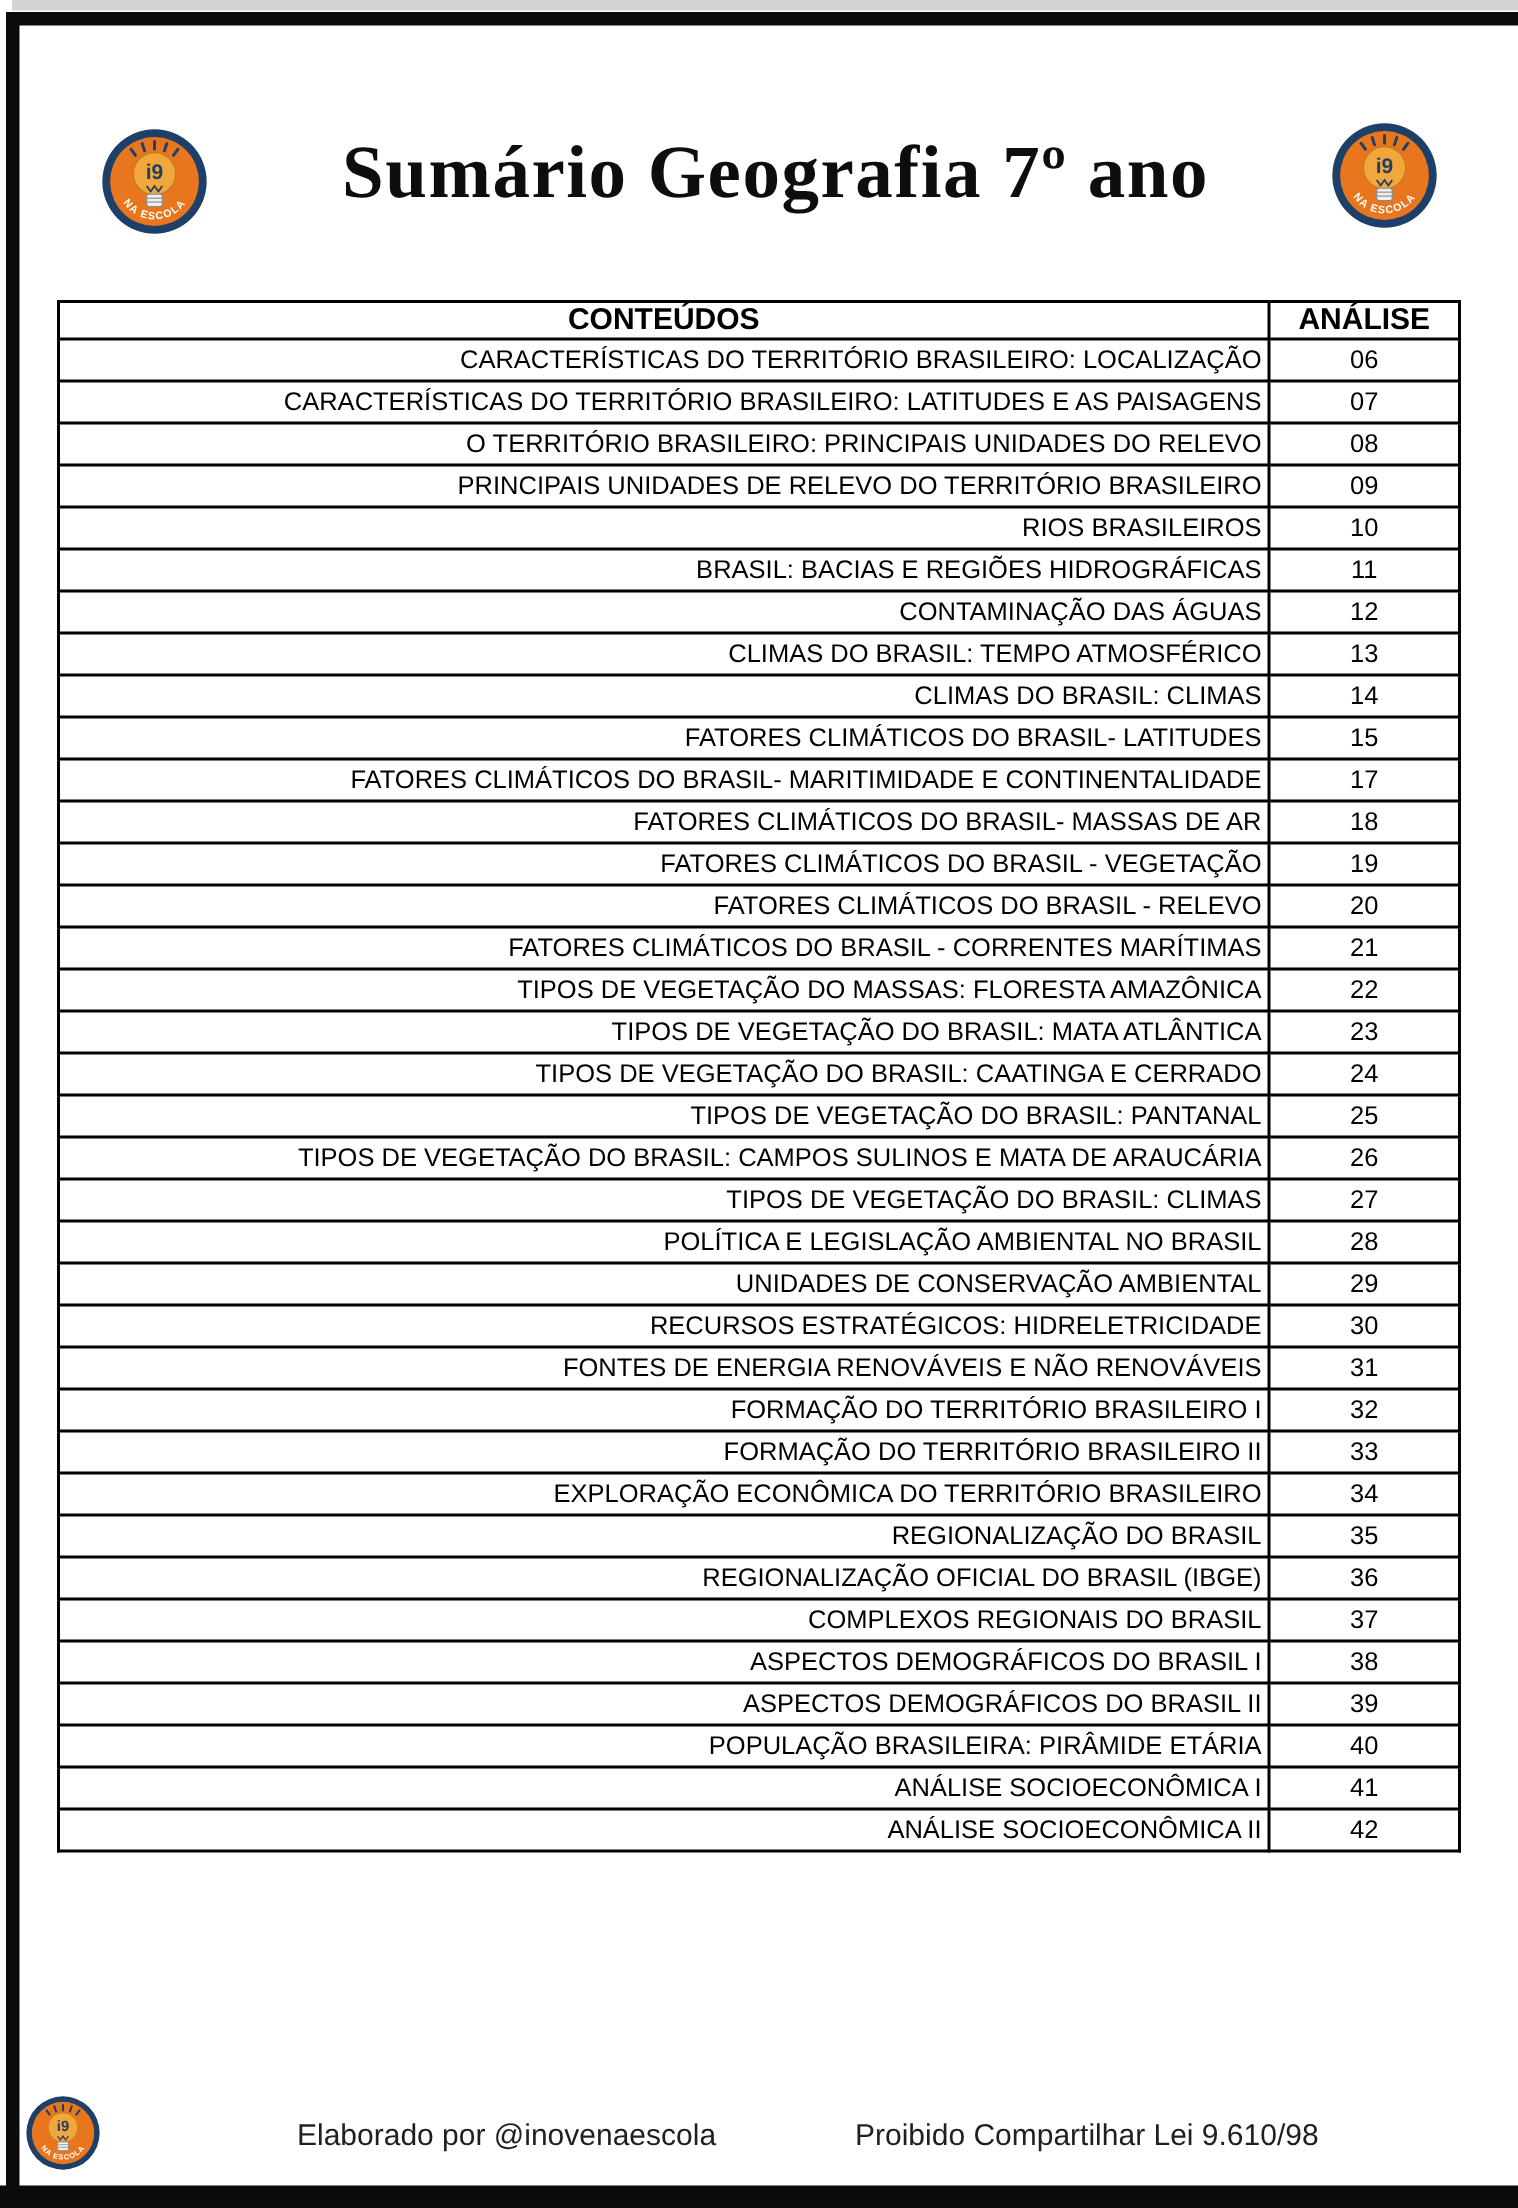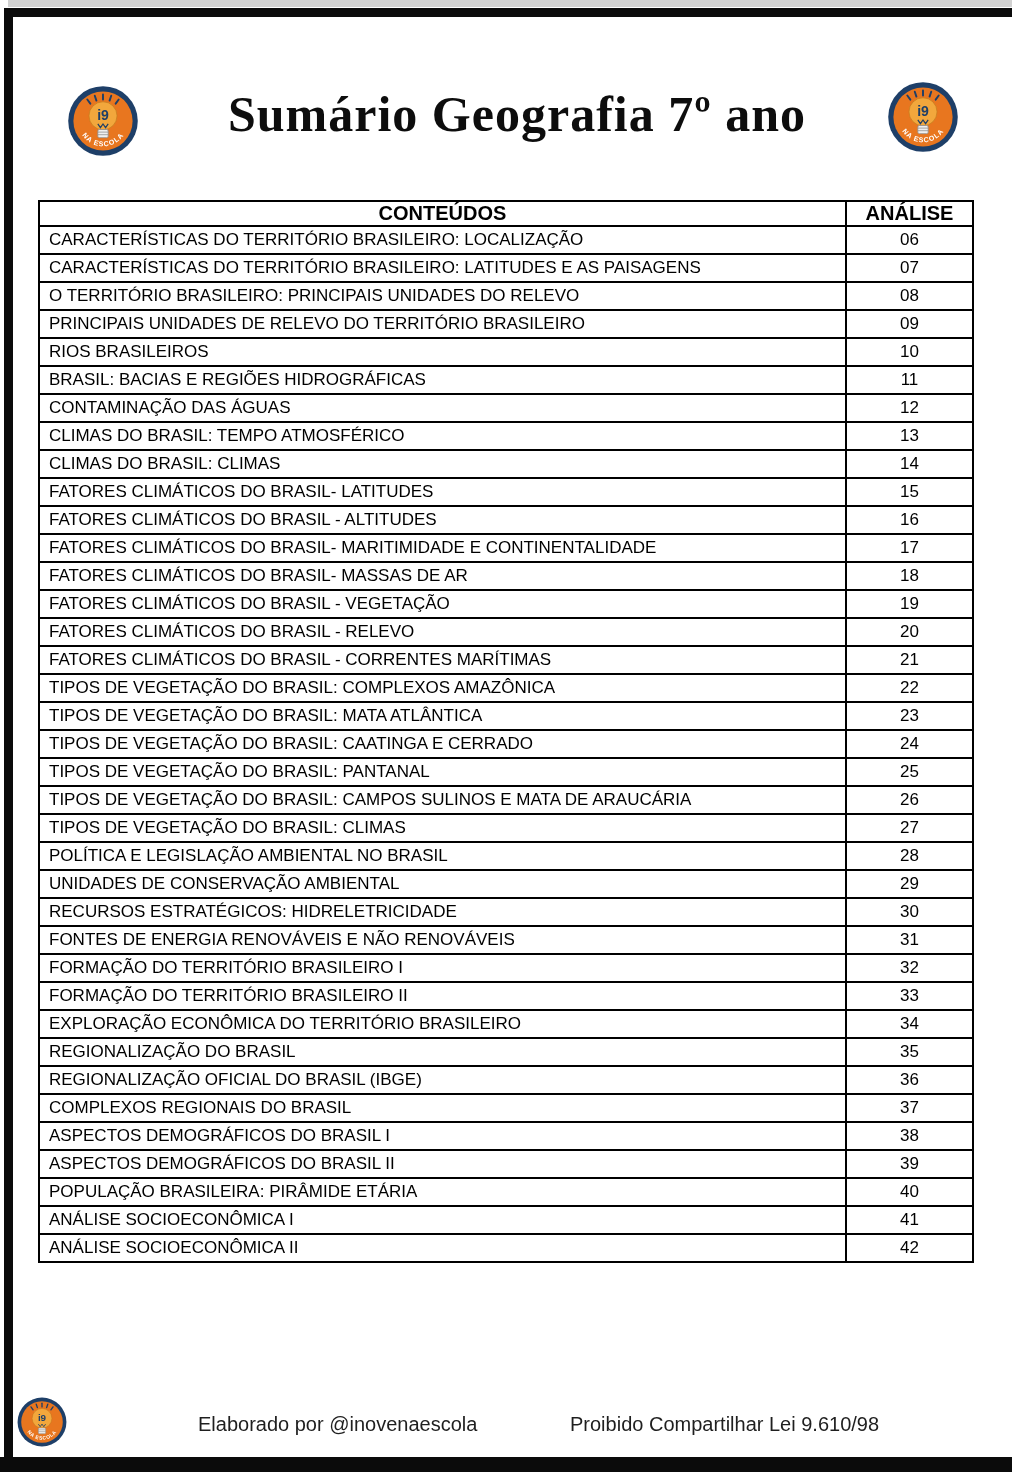--- a/index.html
+++ b/index.html
@@ -16,21 +16,21 @@
   .logo-left{left:66px;top:84px;width:74px;height:74px;}
   .logo-right{left:886px;top:80px;width:74px;height:74px;}
   .logo-footer{left:16px;top:1396px;width:52px;height:52px;}
 
   table.toc{position:absolute;left:38px;top:200px;width:934px;border-collapse:collapse;
             table-layout:fixed;}
   .toc th,.toc td{border:2px solid #000;box-sizing:border-box;vertical-align:middle;
                   overflow:hidden;white-space:nowrap;}
   .toc th{height:19px;font-size:20px;font-weight:bold;text-align:center;padding:0;}
   .toc td{height:28px;font-size:17px;}
-  td.c-content{padding:0 4px 0 9px;text-align:left;}
+  td.c-content{padding:0 4px 0 9px;text-align:right;}
   td.c-page,th.c-page{text-align:center;padding:0;}
 
   .footer-text{position:absolute;top:1413px;font-size:20px;color:#1f1f1f;}
   .footer-credit{left:198px;}
   .footer-notice{left:570px;}
 </style>
 </head>
 <body>
 
 <div class="page">
@@ -134,45 +134,41 @@
     </tr>
         <tr>
       <td class="c-content">CLIMAS DO BRASIL: CLIMAS</td>
       <td class="c-page">14</td>
     </tr>
         <tr>
       <td class="c-content">FATORES CLIMÁTICOS DO BRASIL- LATITUDES</td>
       <td class="c-page">15</td>
     </tr>
         <tr>
-      <td class="c-content">FATORES CLIMÁTICOS DO BRASIL - ALTITUDES</td>
-      <td class="c-page">16</td>
-    </tr>
-        <tr>
       <td class="c-content">FATORES CLIMÁTICOS DO BRASIL- MARITIMIDADE E CONTINENTALIDADE</td>
       <td class="c-page">17</td>
     </tr>
         <tr>
       <td class="c-content">FATORES CLIMÁTICOS DO BRASIL- MASSAS DE AR</td>
       <td class="c-page">18</td>
     </tr>
         <tr>
       <td class="c-content">FATORES CLIMÁTICOS DO BRASIL - VEGETAÇÃO</td>
       <td class="c-page">19</td>
     </tr>
         <tr>
       <td class="c-content">FATORES CLIMÁTICOS DO BRASIL - RELEVO</td>
       <td class="c-page">20</td>
     </tr>
         <tr>
       <td class="c-content">FATORES CLIMÁTICOS DO BRASIL - CORRENTES MARÍTIMAS</td>
       <td class="c-page">21</td>
     </tr>
         <tr>
-      <td class="c-content">TIPOS DE VEGETAÇÃO DO BRASIL: COMPLEXOS AMAZÔNICA</td>
+      <td class="c-content">TIPOS DE VEGETAÇÃO DO MASSAS: FLORESTA AMAZÔNICA</td>
       <td class="c-page">22</td>
     </tr>
         <tr>
       <td class="c-content">TIPOS DE VEGETAÇÃO DO BRASIL:  MATA ATLÂNTICA</td>
       <td class="c-page">23</td>
     </tr>
         <tr>
       <td class="c-content">TIPOS DE VEGETAÇÃO DO BRASIL: CAATINGA E CERRADO</td>
       <td class="c-page">24</td>
     </tr>

